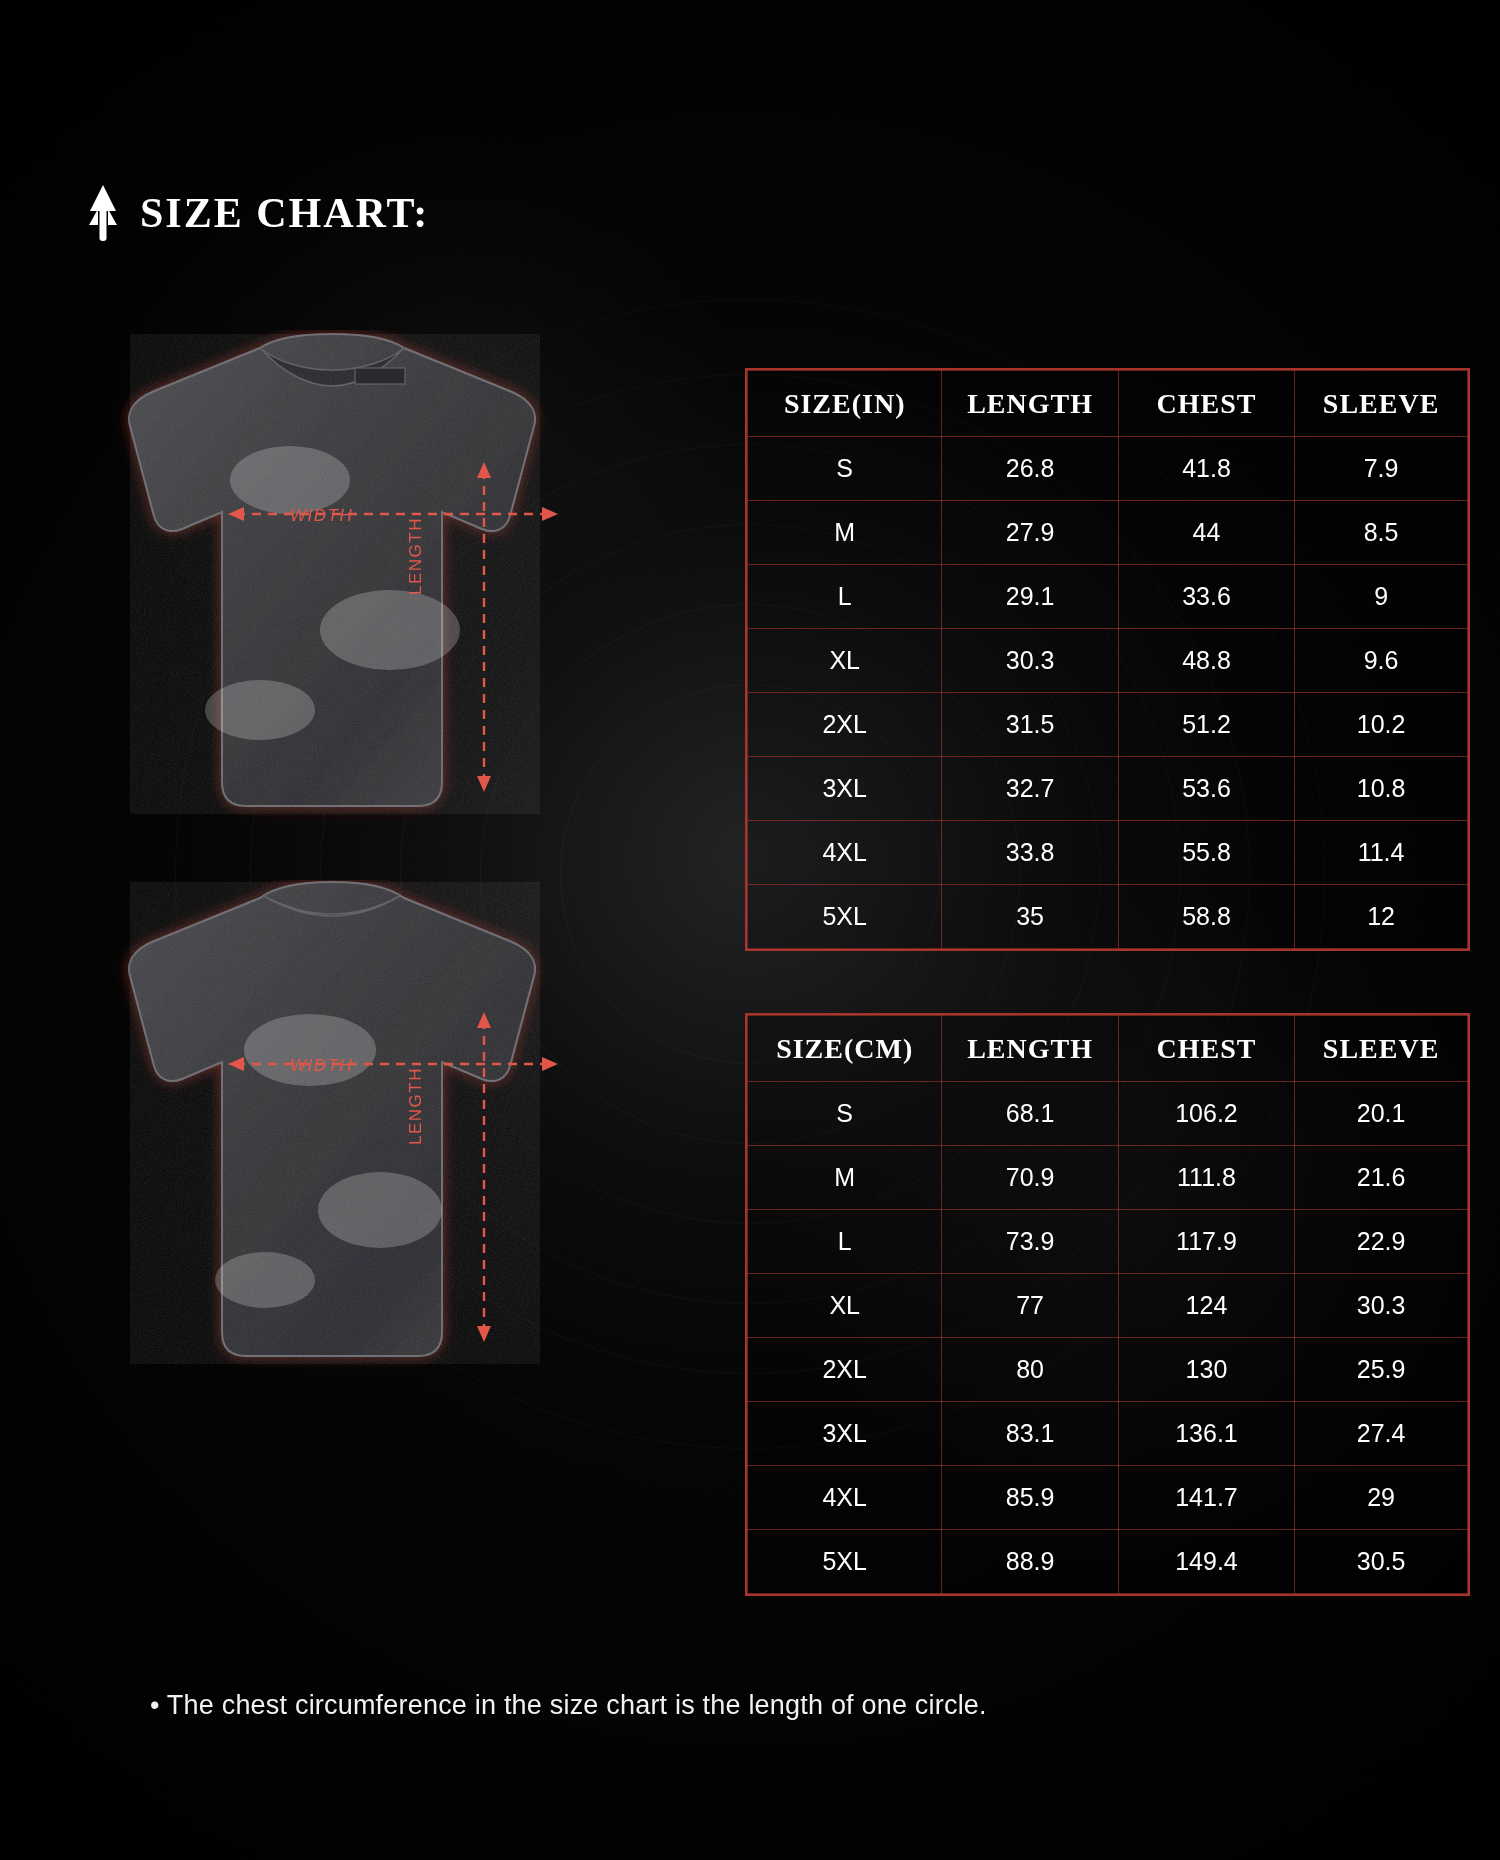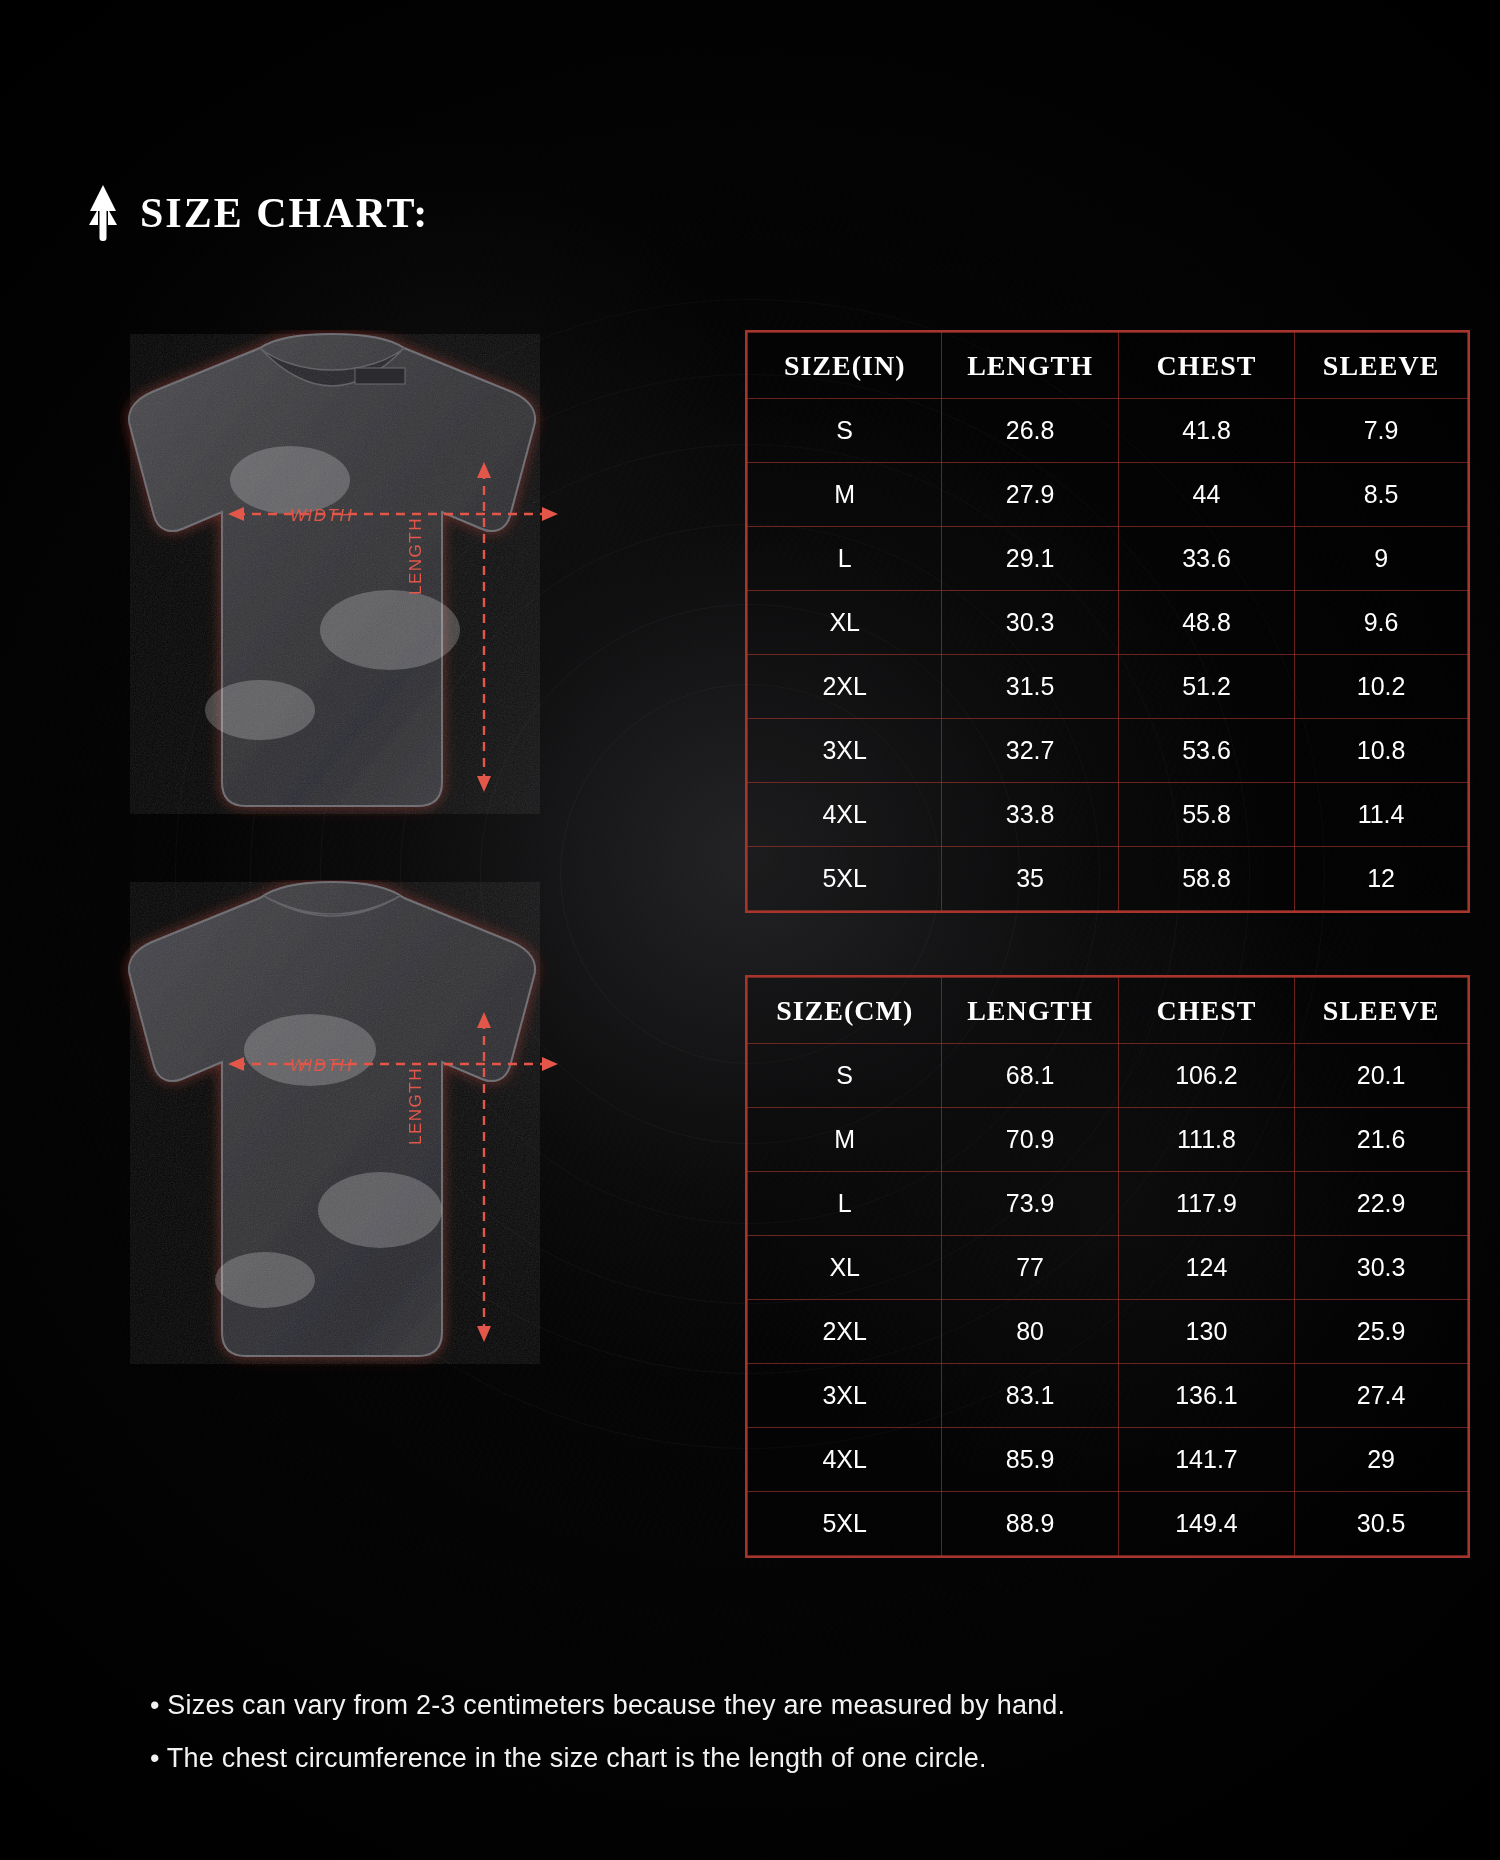--- a/index.html
+++ b/index.html
@@ -141,20 +141,21 @@
   .dim-width { left: 230px; top: 176px; font-style: italic; }
   .dim-length { left: 346px; top: 265px; transform: rotate(-90deg); transform-origin: 0 0; }
 
   
   .size-table {
     position: absolute;
     border: 2px solid #a8352c;
     border-collapse: collapse;
     width: 725px;
     background: rgba(0,0,0,0.18);
+    margin-top: 38px;
   }
   #table-in  { left: 745px; top: 330px; }
   #table-cm  { left: 745px; top: 975px; }
 
   .size-table table { border-collapse: collapse; width: 100%; }
   .size-table th, .size-table td {
     border: 1px solid rgba(168,53,44,.62);
     text-align: center;
     color: #fff;
     height: 64px;
@@ -477,17 +478,16 @@
           <td>5XL</td>
           <td>88.9</td>
           <td>149.4</td>
           <td>30.5</td>
         </tr>
       </tbody>
     </table>
   </div>
 
   <div id="notes">
-    <div class="note-line">• Sizes can vary from 2-3 centimeters because they are measured by hand.</div>
     <div class="note-line">• The chest circumference in the size chart is the length of one circle.</div>
   </div>
 
 </div>
 
 </body></html>

